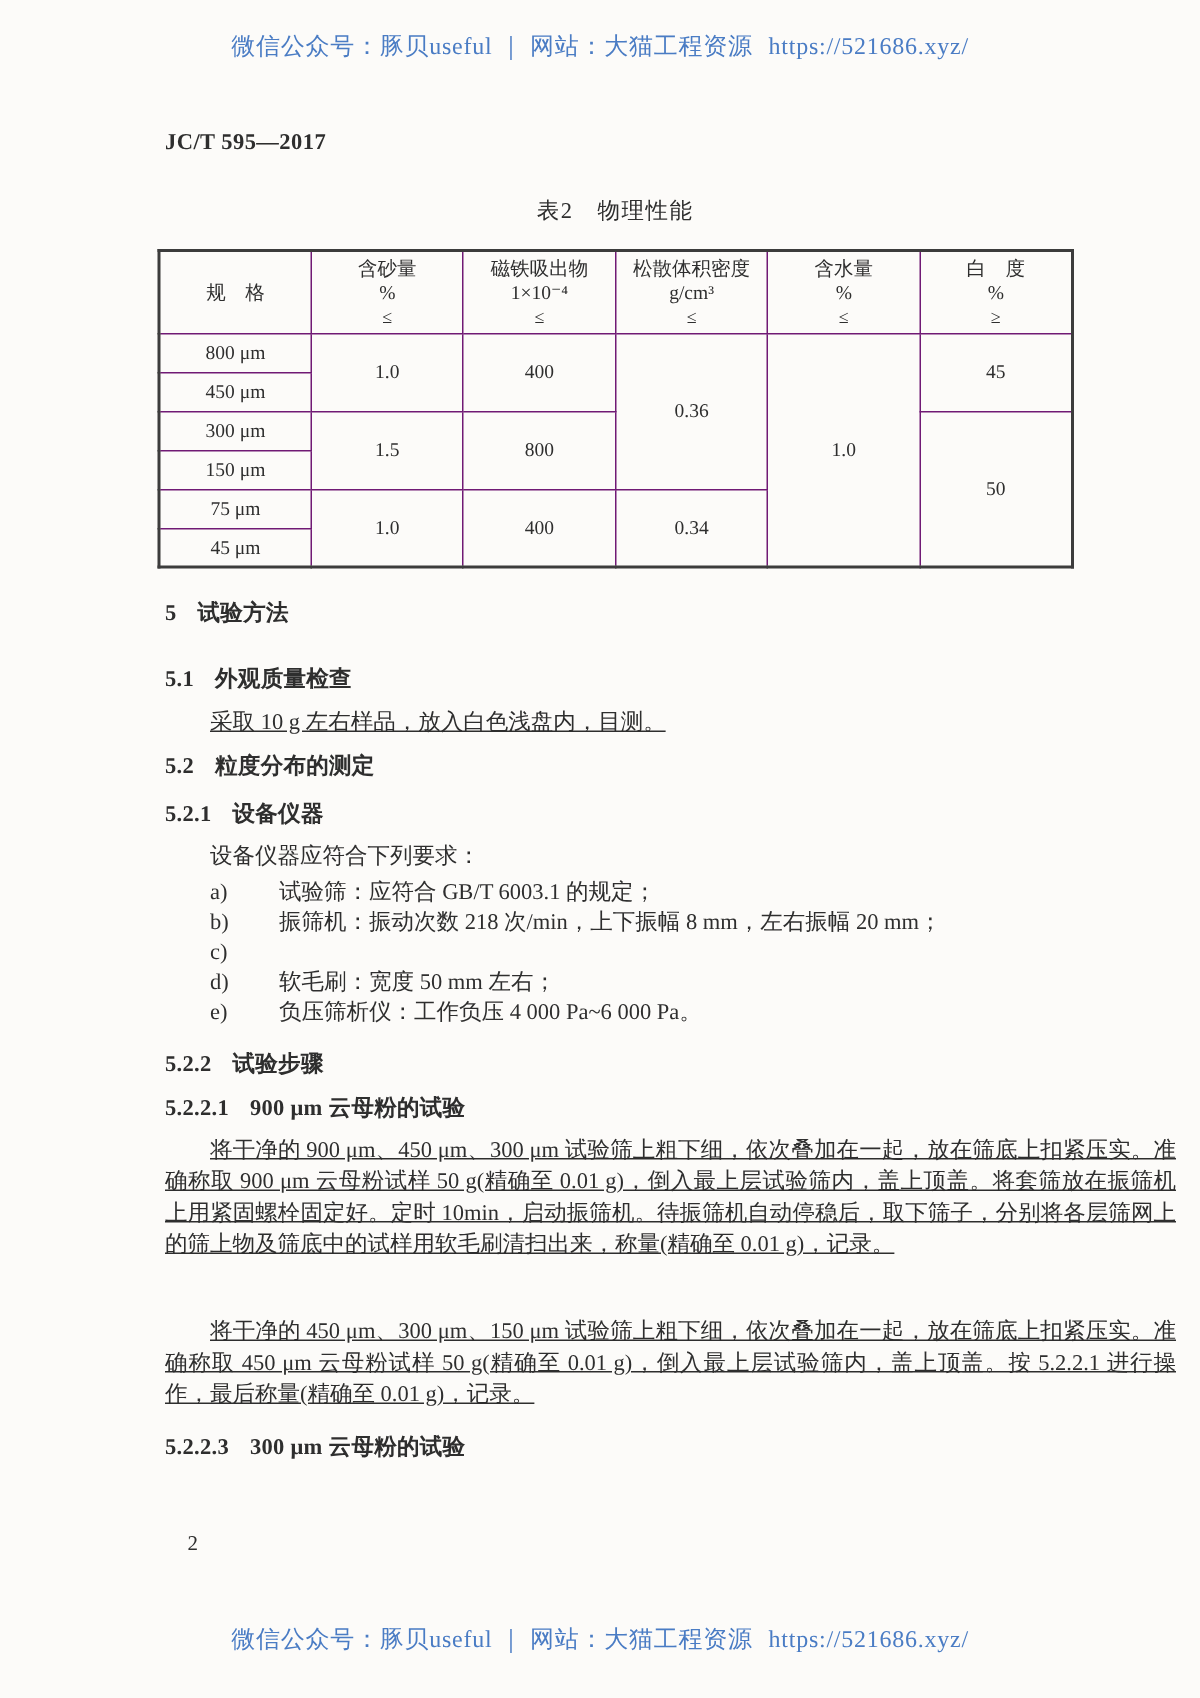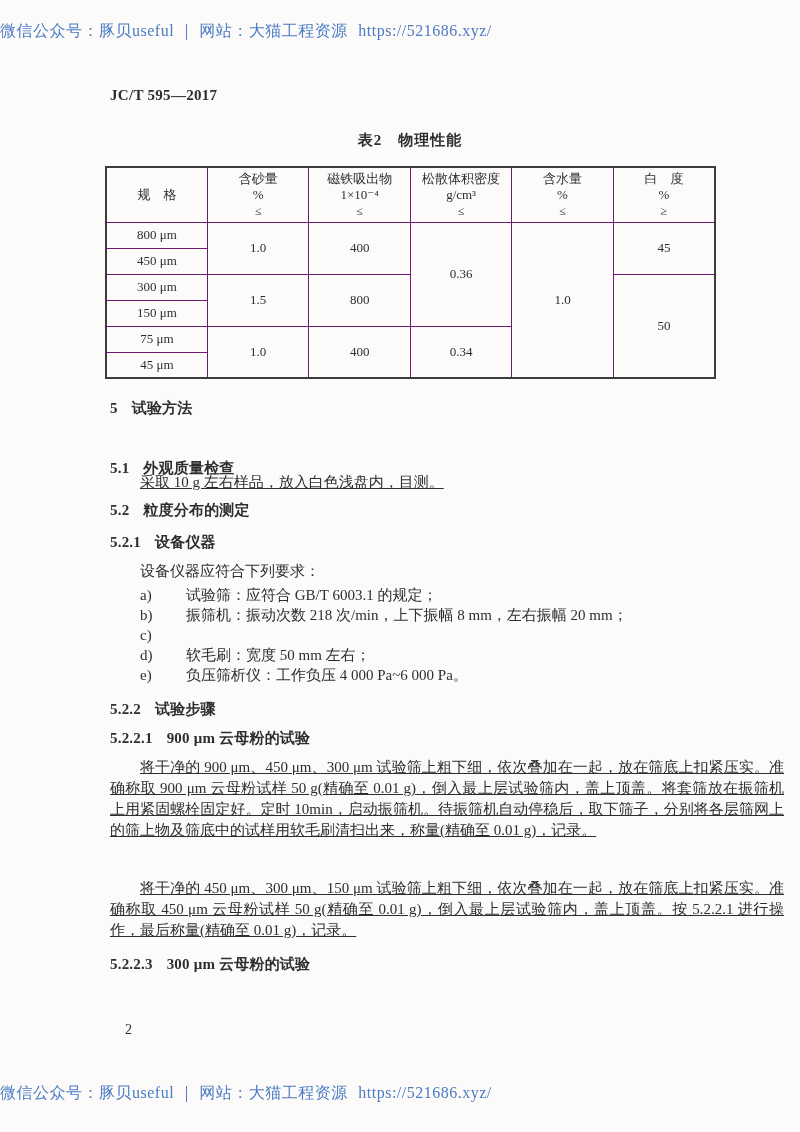--- a/index.html
+++ b/index.html
@@ -9,35 +9,36 @@
     width:800px; height:1132px;
     margin:0 auto;
     background:#fcfbf9;
     font-family:"Liberation Serif","DejaVu Serif",serif;
     color:#2e2e2e;
     overflow:hidden;
   }
   
   .banner {
     position:absolute; left:0; width:100%;
+    text-align:center;
     font-size:16px; letter-spacing:.5px;
     color:#4a7cc4;
   }
   .banner-top { top:21px; }
   .banner-bottom { top:1083px; }
   .banner .url { margin-left:6px; color:#4a7cc4; text-decoration:none; }
 
   
   .doc-code {
     position:absolute; left:110px; top:87px;
     font-size:15px; font-weight:bold; letter-spacing:.3px;
   }
   .table-caption {
     position:absolute; left:105px; top:131px; width:610px;
-    text-align:center; font-size:15px; font-weight:bold;
+    text-align:center; font-size:15px; font-weight:normal;
     letter-spacing:1px;
   }
 
   
   table.props {
     position:absolute; left:105px; top:166px; width:611px;
     border-collapse:collapse; table-layout:fixed;
     border:2px solid #3c3c3c;
   }
   table.props th, table.props td {
@@ -160,21 +161,21 @@
       <tr>
         <td>45 μm</td>
       </tr>
     </tbody>
   </table>
 
   <div class="sec-heading" style="top:399px">
     <span class="num">5</span><span>试验方法</span>
   </div>
 
-  <div class="sec-heading" style="top:459px">
+  <div class="sec-heading" style="top:443px">
     <span class="num">5.1</span><span>外观质量检查</span>
   </div>
 
   <div class="para" style="top:472px">采取 10 g 左右样品，放入白色浅盘内，目测。</div>
 
   <div class="sec-heading" style="top:501px">
     <span class="num">5.2</span><span>粒度分布的测定</span>
   </div>
 
   <div class="sec-heading" style="top:533px">

